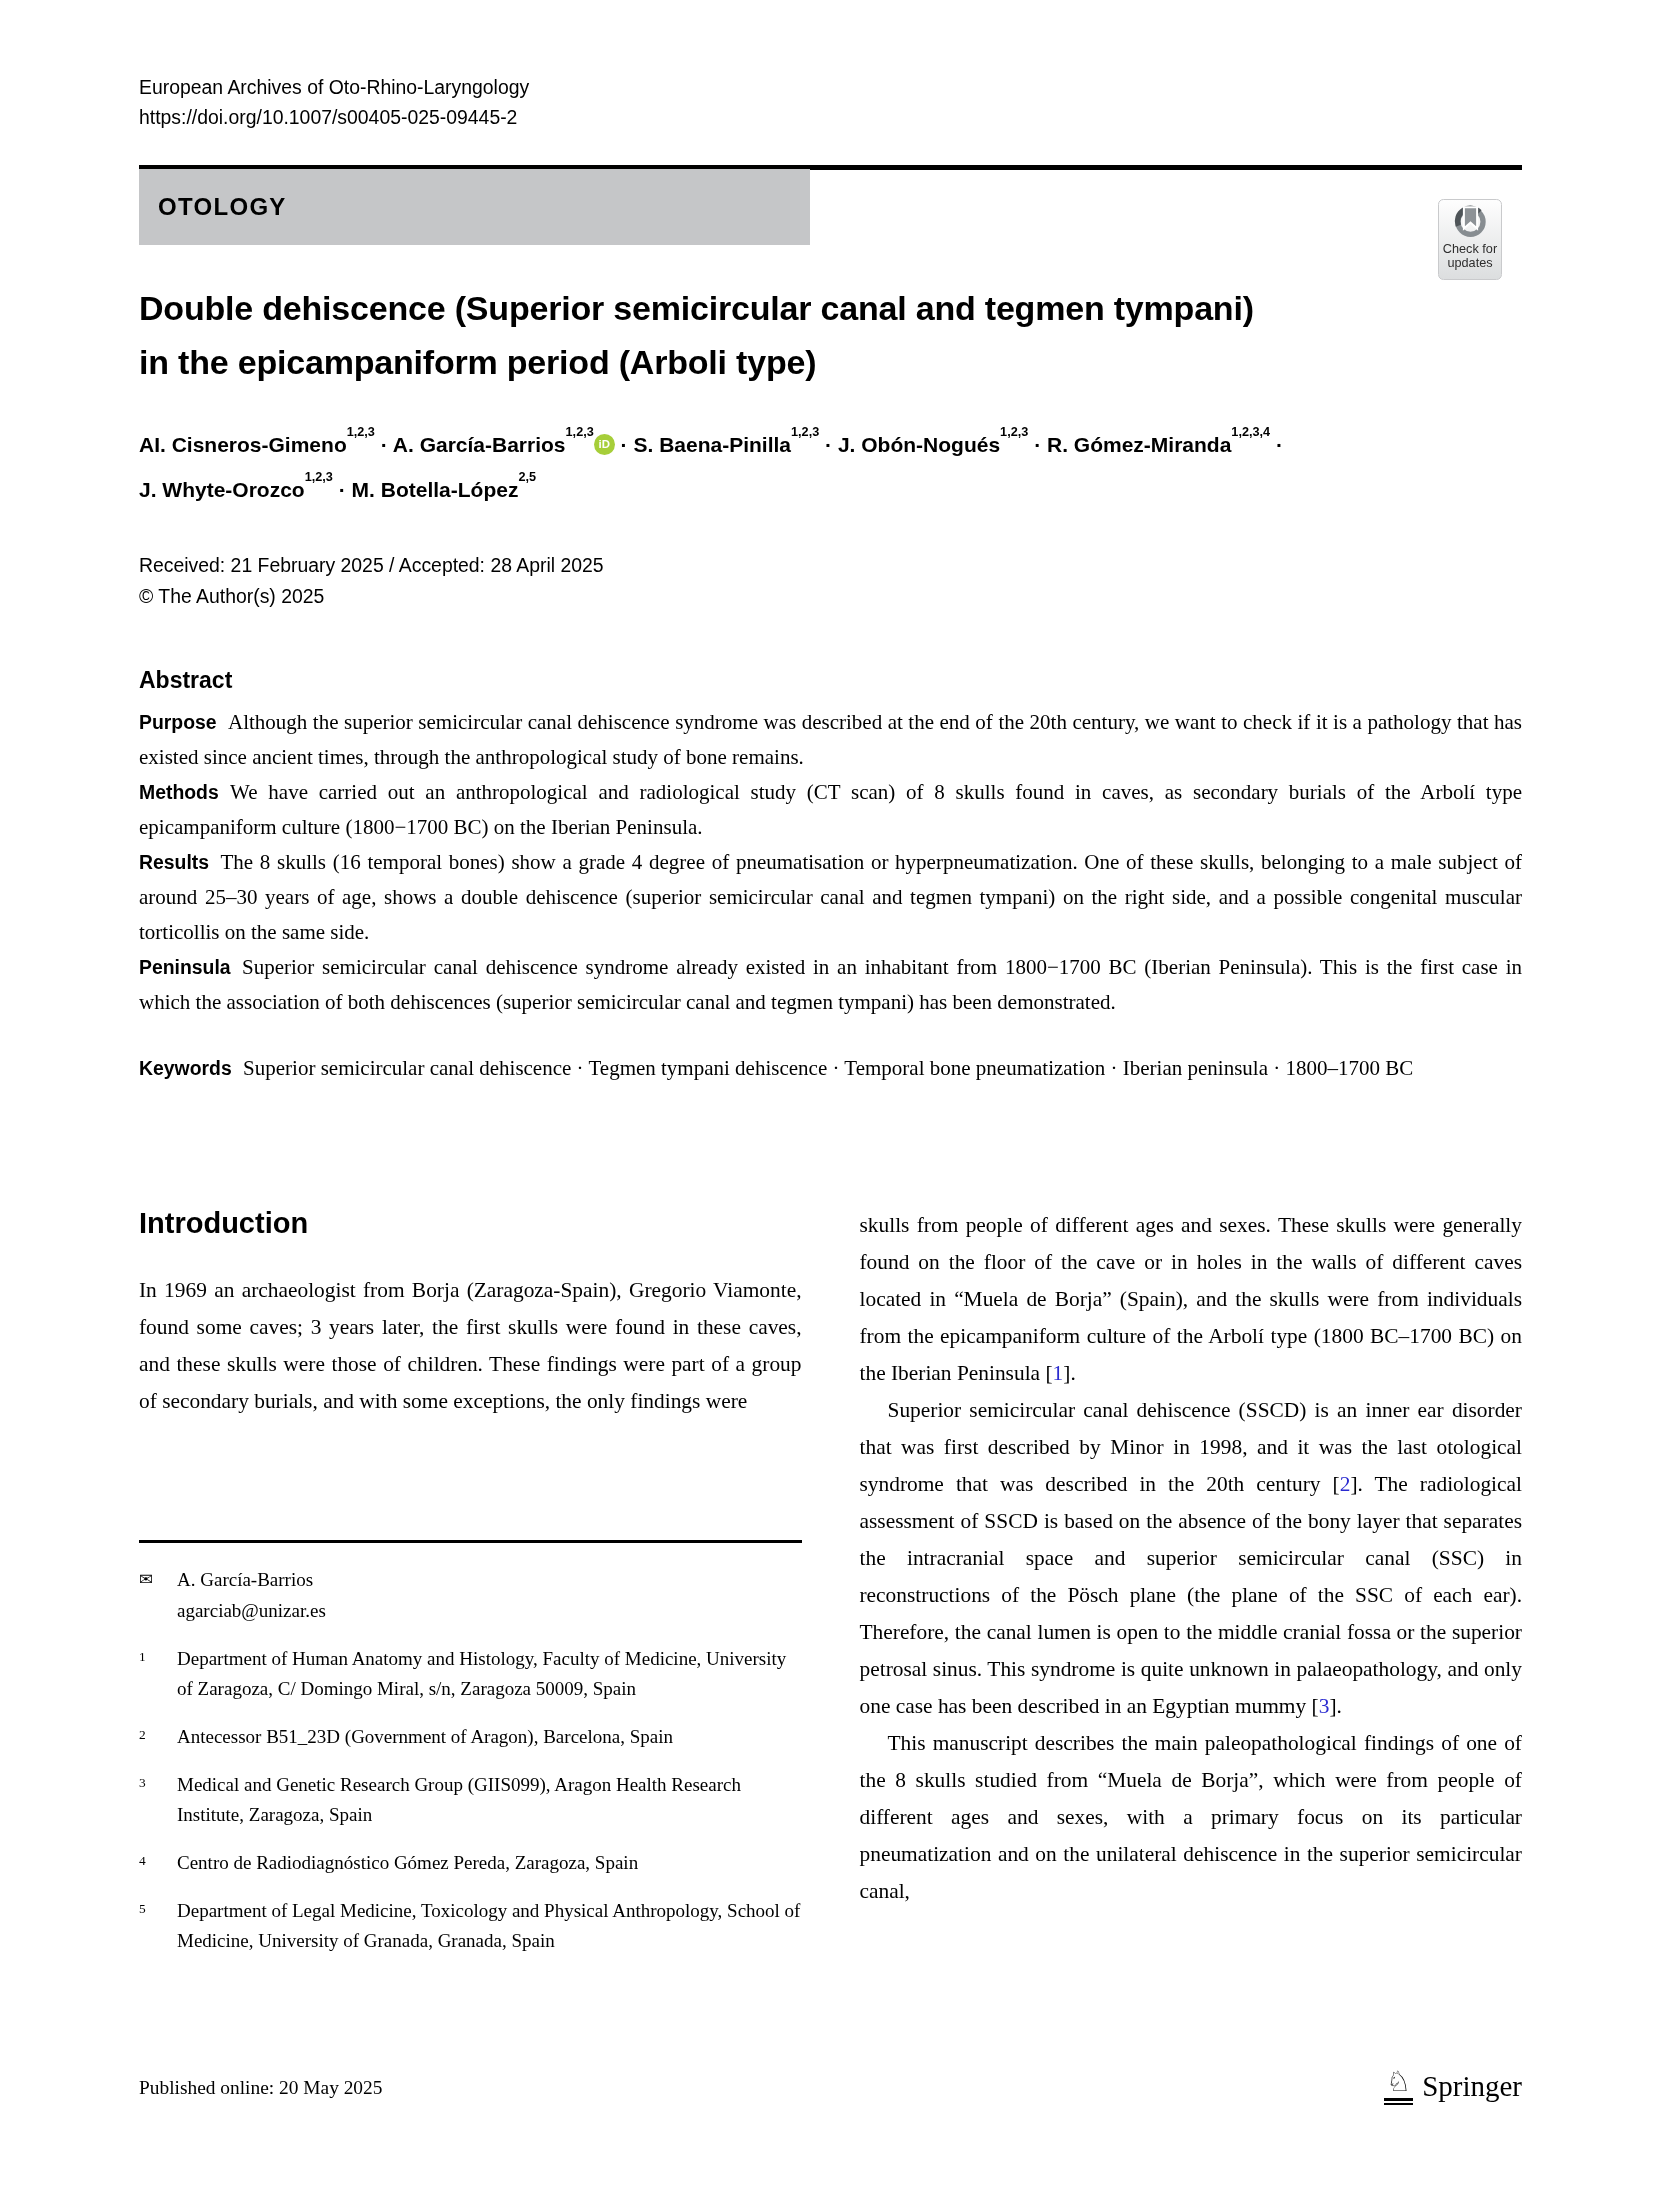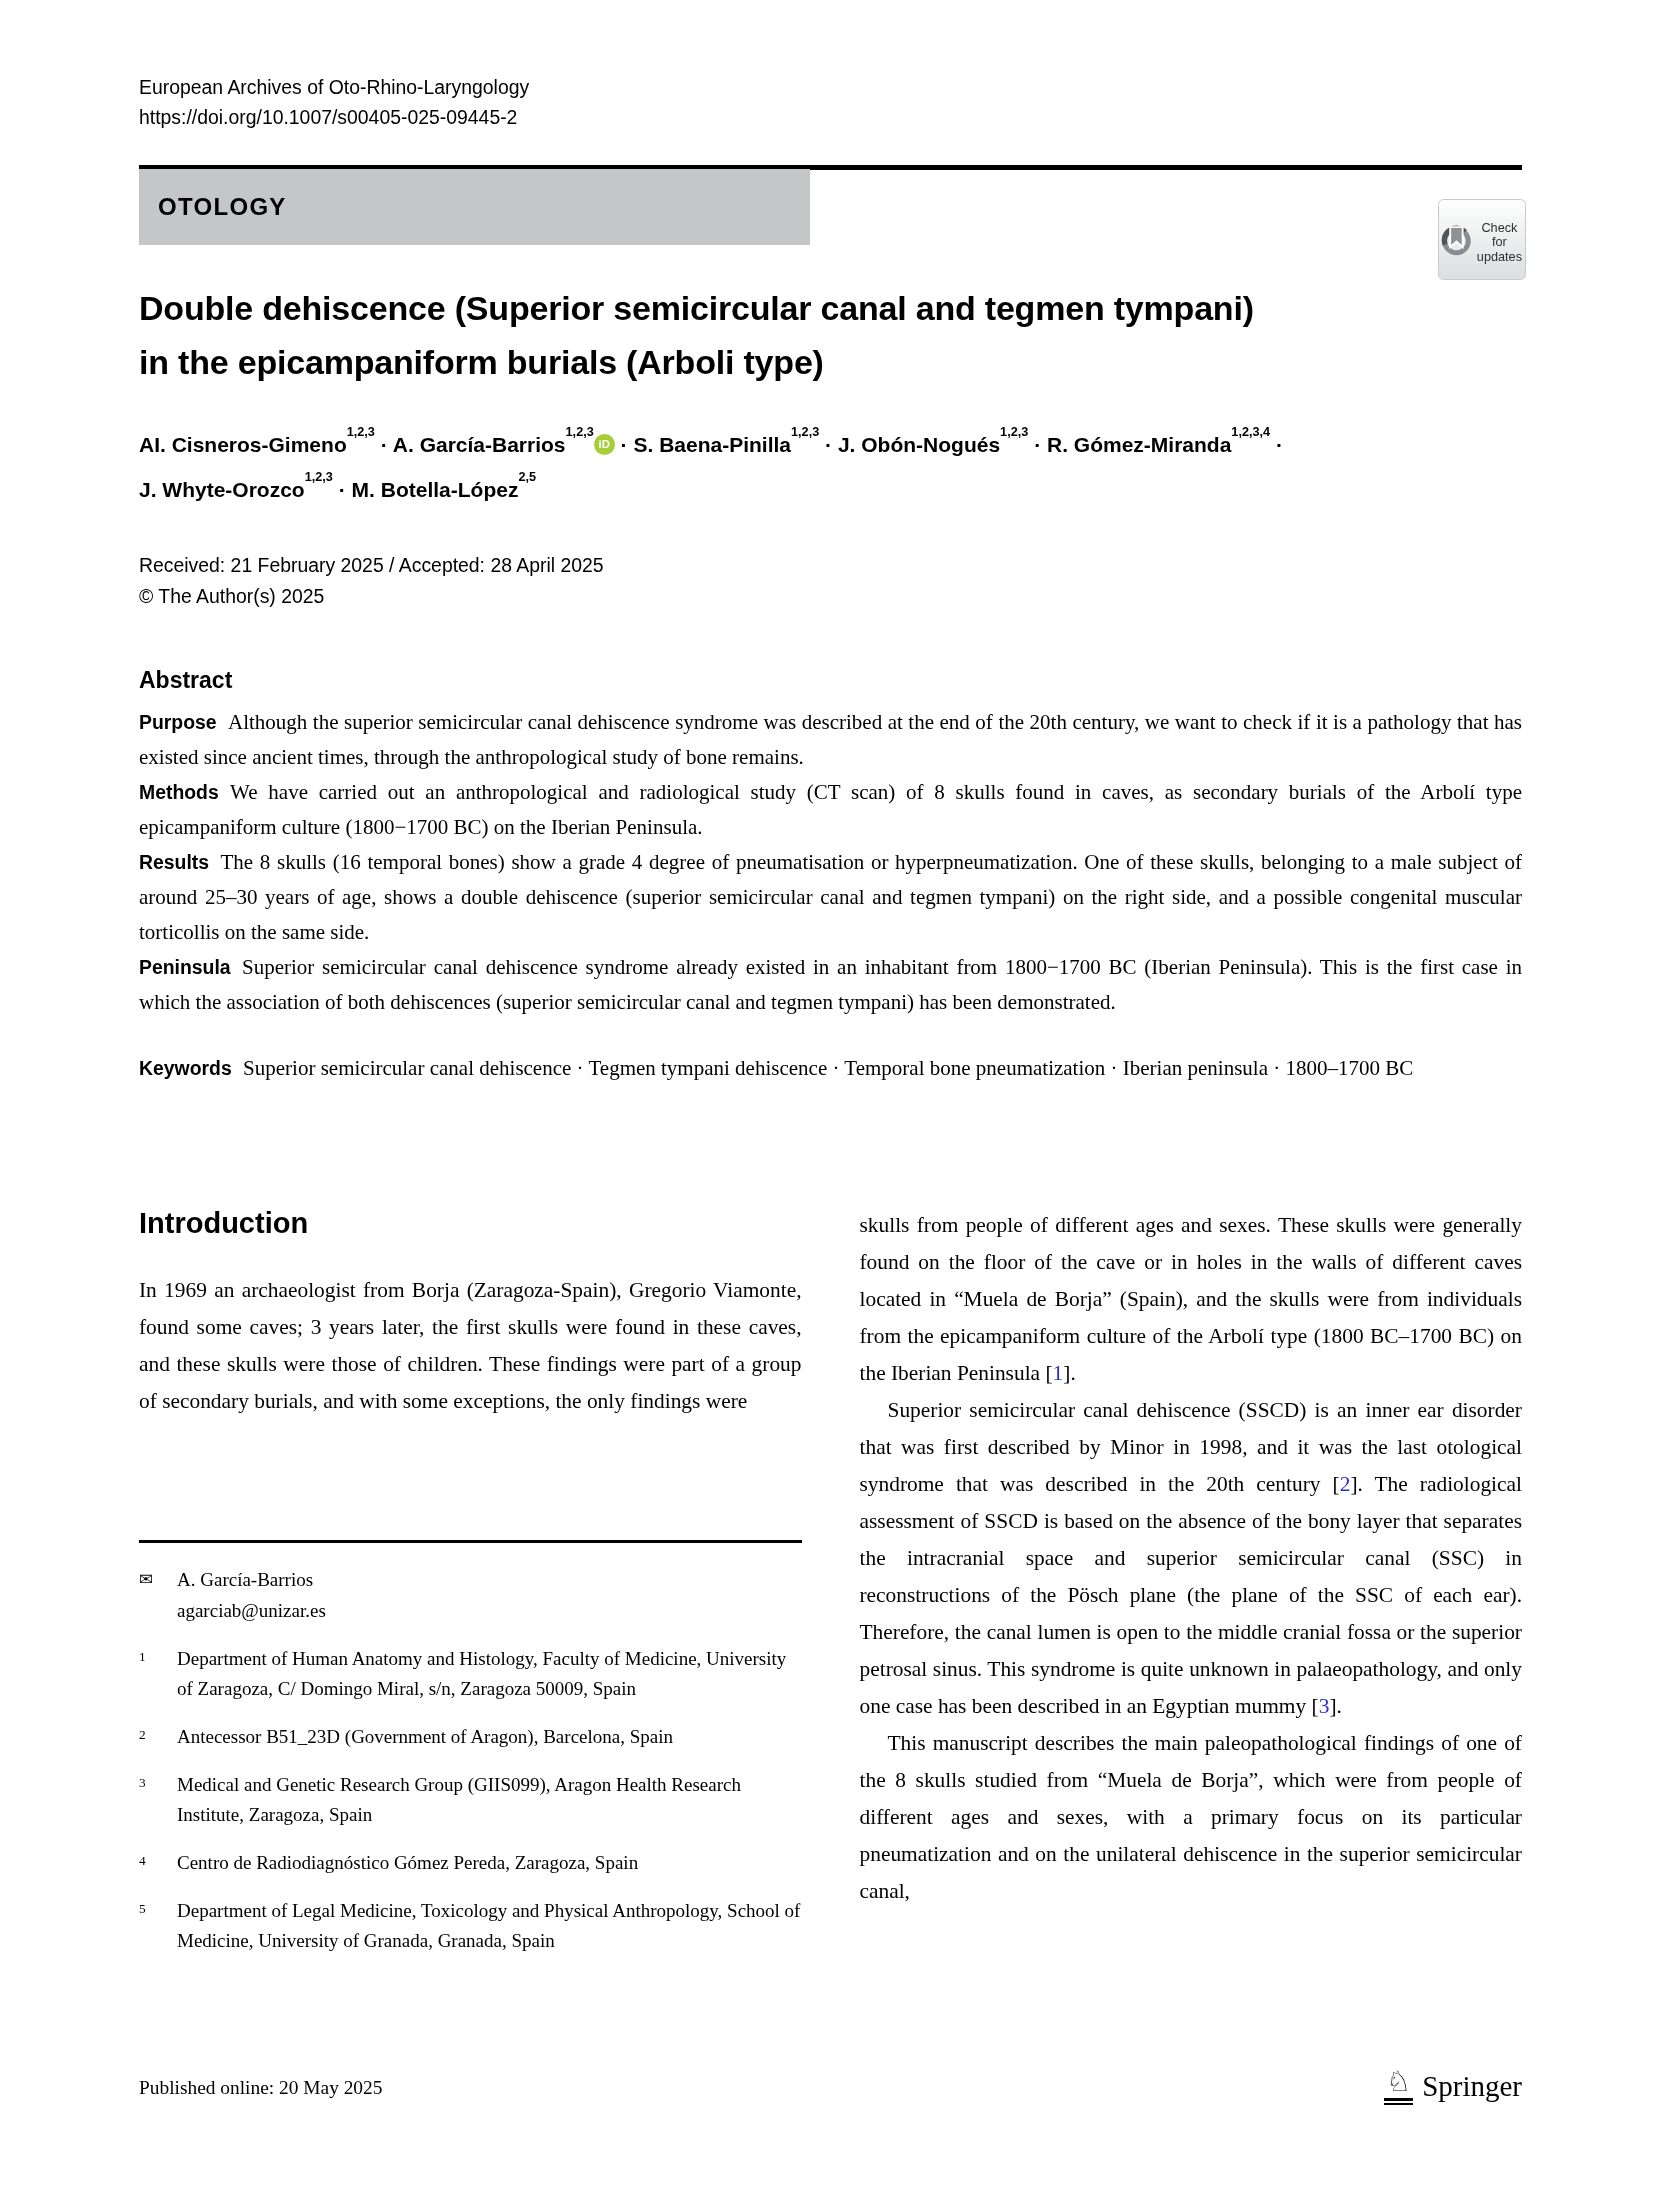--- a/index.html
+++ b/index.html
@@ -6,21 +6,21 @@
   html,body { background:#ffffff; }
   .page { position:relative; width:1660px; height:2205px; background:#fff; color:#000; overflow:hidden; }
 
   .journal-head { position:absolute; left:139px; top:72px; font-family:"Liberation Sans",sans-serif; font-size:19.4px; line-height:30px; }
 
   .rule { position:absolute; left:139px; top:165px; width:1383px; height:4.7px; background:#000; }
 
   .section-box { position:absolute; left:139px; top:169px; width:671px; height:76px; background:var(--boxgray,#c5c6c8); display:flex; align-items:center; padding-left:19px; }
   .section-label { font-family:"Liberation Sans",sans-serif; font-weight:bold; font-size:24px; letter-spacing:1.3px; }
 
-  .badge { position:absolute; left:1438px; top:199px; width:88px; height:81px; border:1.3px solid #c9cacc; border-radius:5.4px; background:linear-gradient(#fefefe,#dcdedf); display:flex; flex-direction:row; align-items:center; padding-top:4.7px; cursor:pointer; }
+  .badge { position:absolute; left:1438px; top:199px; width:64px; height:81px; border:1.3px solid #c9cacc; border-radius:5.4px; background:linear-gradient(#fefefe,#dcdedf); display:flex; flex-direction:column; align-items:center; padding-top:4.7px; cursor:pointer; }
   .badge-text { font-family:"Liberation Sans",sans-serif; font-size:12.7px; line-height:14.7px; color:#2e2e2e; text-align:center; margin-top:2px; }
 
   .title { position:absolute; left:139px; top:281px; width:1383px; font-family:"Liberation Sans",sans-serif; font-weight:bold; font-size:34px; line-height:54px; letter-spacing:-0.2px; }
 
   .authors { position:absolute; left:139px; top:420px; width:1383px; font-family:"Liberation Sans",sans-serif; font-weight:bold; font-size:21px; line-height:41px; }
   .authors sup { font-size:12.7px; position:relative; top:-8px; }
   .orcid { display:inline-block; width:21px; height:21px; border-radius:50%; background:var(--orcid,#a6ce39); color:#fff; font-size:11.4px; font-weight:bold; text-align:center; line-height:21px; margin-left:0; position:relative; top:-4px; font-family:"Liberation Sans",sans-serif; }
 
   .dates { position:absolute; left:139px; top:550px; font-family:"Liberation Sans",sans-serif; font-size:19.4px; line-height:31px; }
 
@@ -77,21 +77,21 @@
       <path d="M18 3 h20 v32 l-10 -9 l-10 9 z" fill="#8d9296" stroke="#ffffff" stroke-width="3"></path>
     </svg>
     <div class="badge-text">
       <span>Check for</span><br>
       <span>updates</span>
     </div>
   </div>
 
   <h1 class="title">
     <span>Double dehiscence (Superior semicircular canal and tegmen tympani)</span><br>
-    <span>in the epicampaniform burials (Arboli type)</span>
+    <span>in the epicampaniform period (Arboli type)</span>
   </h1>
 
   <div class="authors" id="authors"><span>AI. Cisneros-Gimeno<sup>1,2,3</sup></span><span> · </span><span>A. García-Barrios<sup>1,2,3</sup></span><span class="orcid">iD</span><span> · </span><span>S. Baena-Pinilla<sup>1,2,3</sup></span><span> · </span><span>J. Obón-Nogués<sup>1,2,3</sup></span><span> · </span><span>R. Gómez-Miranda<sup>1,2,3,4</sup></span><span> · </span><br><span>J. Whyte-Orozco<sup>1,2,3</sup></span><span> · </span><span>M. Botella-López<sup>2,5</sup></span></div>
 
   <div class="dates">
     <div>Received: 21 February 2025 / Accepted: 28 April 2025</div>
     <div>© The Author(s) 2025</div>
   </div>
 
   <section class="abstract">

